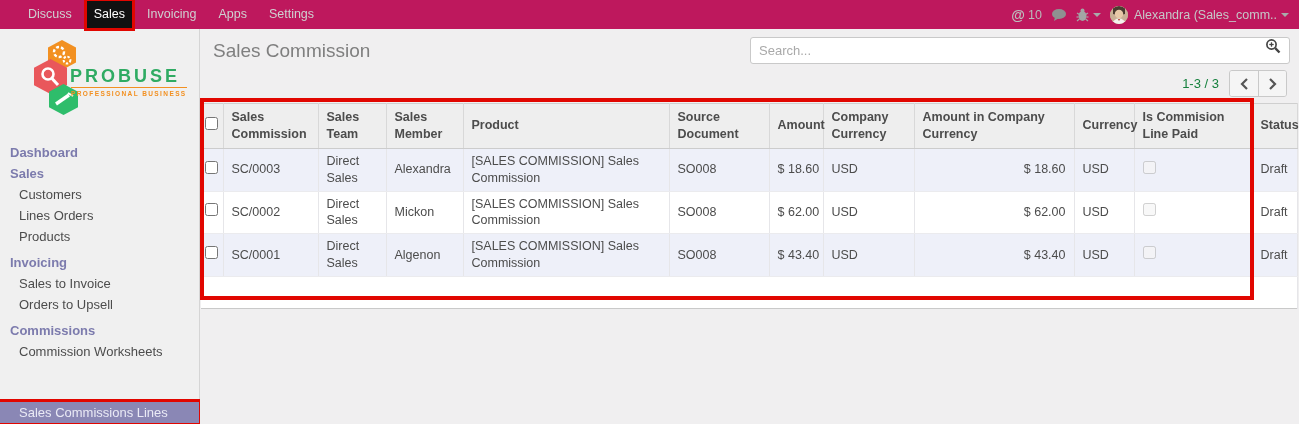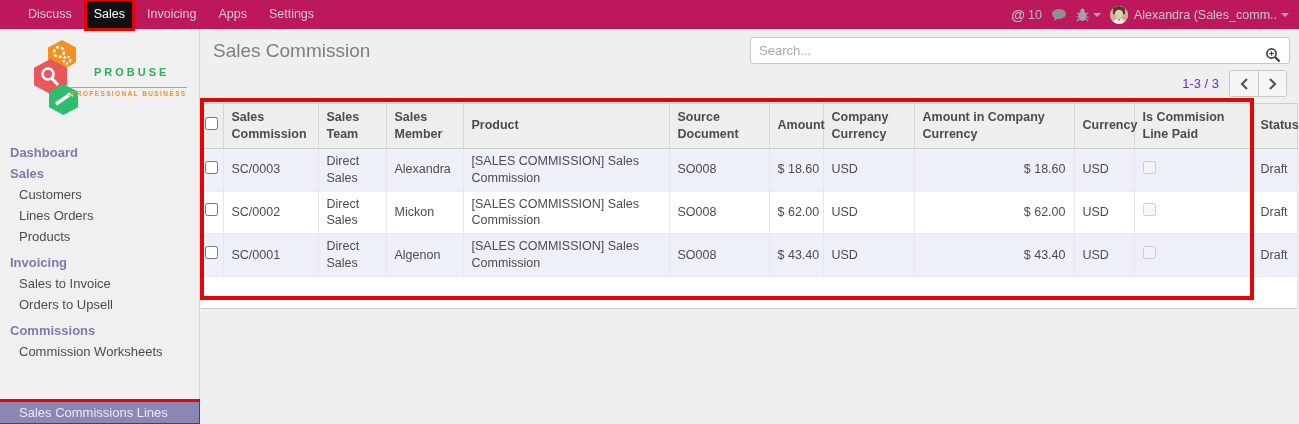--- a/index.html
+++ b/index.html
@@ -46,22 +46,22 @@
 
   
   .sidebar {
     position:absolute; left:0; top:29px; width:200px; height:395px;
     background:#f0f0f0; border-right:1px solid #d5d5d5;
   }
   .logo { position:relative; height:84px; margin-top:11px; }
   .hex { position:absolute; }
   .hex svg { display:block; }
   .logo-title {
-    position:absolute; left:70px; top:26px; font-size:11px; font-weight:bold;
-    color:#2fab63; letter-spacing:3px;margin-left:24px;
+    position:absolute; left:70px; top:26px; font-size:18px; font-weight:bold;
+    color:#2fab63; letter-spacing:3px;
   }
   .logo-sub {
     position:absolute; left:71px; top:47px; font-size:6.5px; font-weight:bold;
     color:#f29021; letter-spacing:1.4px; border-top:1px solid #f29021; padding-top:2px;
   }
   .snav { margin-top:18px; }
   .snav-header {
     color:#7c7bad; font-weight:bold; font-size:13px; height:21px; line-height:21px;
     padding-left:10px;
   }
@@ -74,30 +74,30 @@
     background:#8a87b5; color:#eaeaf5;
     outline:3px solid #e10600; outline-offset:0px;margin-top:40px;
   }
 
   
   .main { position:absolute; left:200px; top:29px; width:1099px; height:395px; background:#f0eff0; }
   .page-title { position:absolute; left:13px; top:11px; font-size:19px; color:#7f7f7f; }
   .searchbox {
     position:absolute; left:550px; top:8px; width:540px; height:27px;
     background:#fff; border:1px solid #c9c9c9; border-radius:3px;
-    display:flex; align-items:flex-end;
+    display:flex; align-items:flex-start;
   }
   .searchbox input {
     flex:1; border:none; outline:none; background:transparent; font-family:inherit;
     font-size:13px; color:#4c4c4c; padding:0 8px; height:100%;
   }
   .searchbox input::placeholder { color:#a9a9a9; }
   .search-icon { padding:0 8px; cursor:pointer; display:flex; align-items:center; }
   .pager { position:absolute; right:12px; top:41px; display:flex; align-items:center; }
-  .pager-text { color:#6d28d9; font-size:13px; margin-right:10px; }
+  .pager-text { color:#15803d; font-size:13px; margin-right:10px; }
   .pager-btns { display:flex; border:1px solid #c9c9c9; border-radius:3px; overflow:hidden; }
   .pager-btn {
     width:28px; height:25px; background:#f5f5f5; display:flex; align-items:center;
     justify-content:center; cursor:pointer;
   }
   .pager-btn + .pager-btn { border-left:1px solid #c9c9c9; }
 
   
   .list-table {
     position:absolute; left:1px; top:74px; width:1096px;

